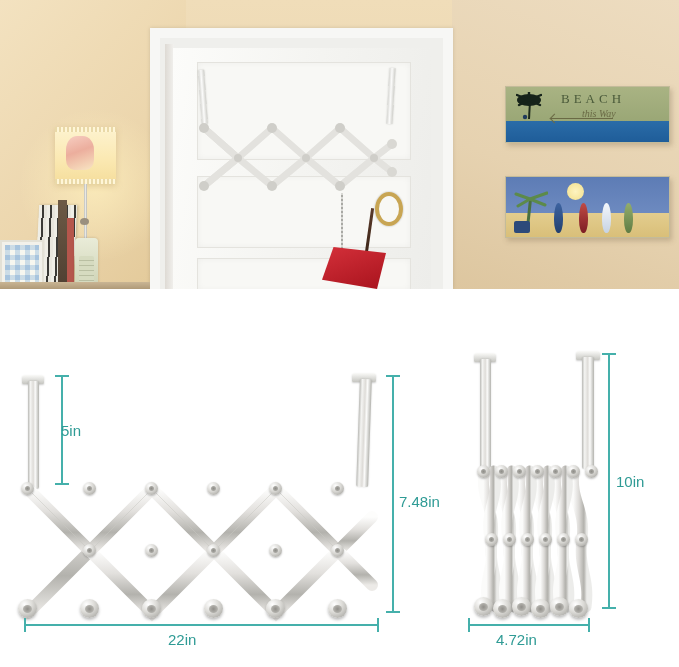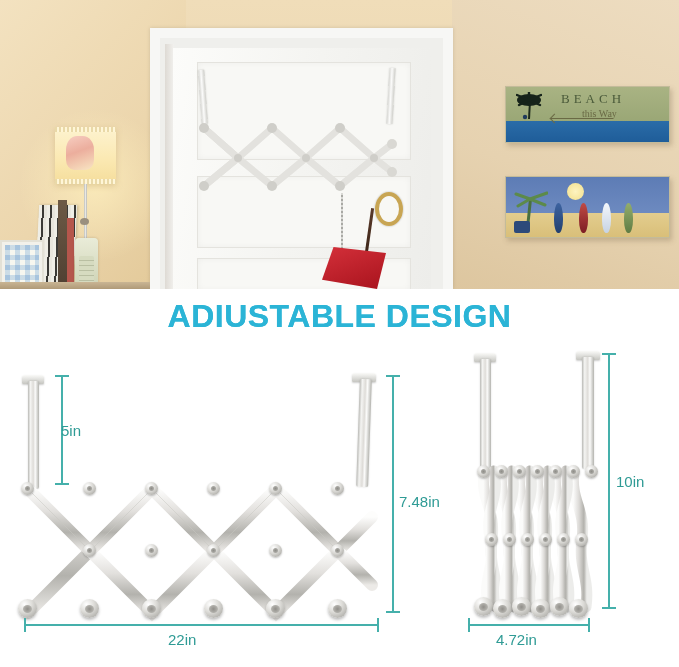--- a/index.html
+++ b/index.html
@@ -67,21 +67,21 @@
          background:linear-gradient(180deg,#c9b594,#b09a78);}
 
   
   .art1{position:absolute;left:505px;top:86px;width:163px;height:55px;
         background:linear-gradient(180deg,#a9b383 0%,#9aa776 62%,#2a6ca8 62%,#1f5d99 100%);
         box-shadow:2px 3px 5px rgba(120,100,70,.3);border:1px solid #c3bb9a;}
   .art1 .palm{position:absolute;left:10px;top:5px;width:26px;height:28px;}
   .art1 .beach-txt{position:absolute;left:55px;top:4px;font-size:13px;letter-spacing:4px;
         color:#4a5a3a;font-family:"Liberation Serif",serif;}
   .art1 .way-txt{position:absolute;left:76px;top:21px;font-size:10px;color:#6a6a45;
-        font-family:"Liberation Serif",serif;}
+        font-family:"Liberation Serif",serif;font-style:italic;}
   .art1 .arrow{position:absolute;left:45px;top:31px;width:62px;height:1px;background:#6a6a45;}
   .art1 .arrow:before{content:"";position:absolute;left:0;top:-3px;width:6px;height:6px;
         border-left:1px solid #6a6a45;border-bottom:1px solid #6a6a45;transform:rotate(45deg);}
   .art2{position:absolute;left:505px;top:176px;width:163px;height:60px;
         background:linear-gradient(180deg,#5d7cb5 0%,#6d8ac0 60%,#e3cd8e 60%,#d9bf79 100%);
         box-shadow:2px 3px 5px rgba(120,100,70,.3);border:1px solid #c3bb9a;}
   .sun{position:absolute;left:61px;top:6px;width:17px;height:17px;border-radius:50%;
         background:radial-gradient(circle,#fdf3c0,#f2e08c);}
   .board{position:absolute;bottom:4px;width:9px;height:30px;border-radius:50% 50% 45% 45%;}
 
@@ -233,21 +233,20 @@
     </svg>
 
     <div class="chain"></div>
     <div class="ring"></div>
     <div class="strap"></div>
     <div class="bag"></div>
   </div>
 
   <div class="lower">
 
-    <div class="title">ADIUSTABLE DESIGN</div>
 
     <div style="position:absolute;left:0;top:0;width:420px;height:378px">
 
       <div class="bar-head" style="left:22px;top:86px;width:22px;"></div>
       <div class="bar" style="left:28px;top:92px;width:11px;height:108px;"></div>
 
       <div class="bar-head" style="left:352px;top:84px;width:24px;"></div>
       <div class="bar" style="left:358px;top:90px;width:12px;height:108px;transform:rotate(2deg);"></div>
 
       <svg style="position:absolute;left:10px;top:186px;width:380px;height:152px" viewBox="0 0 380 152">

